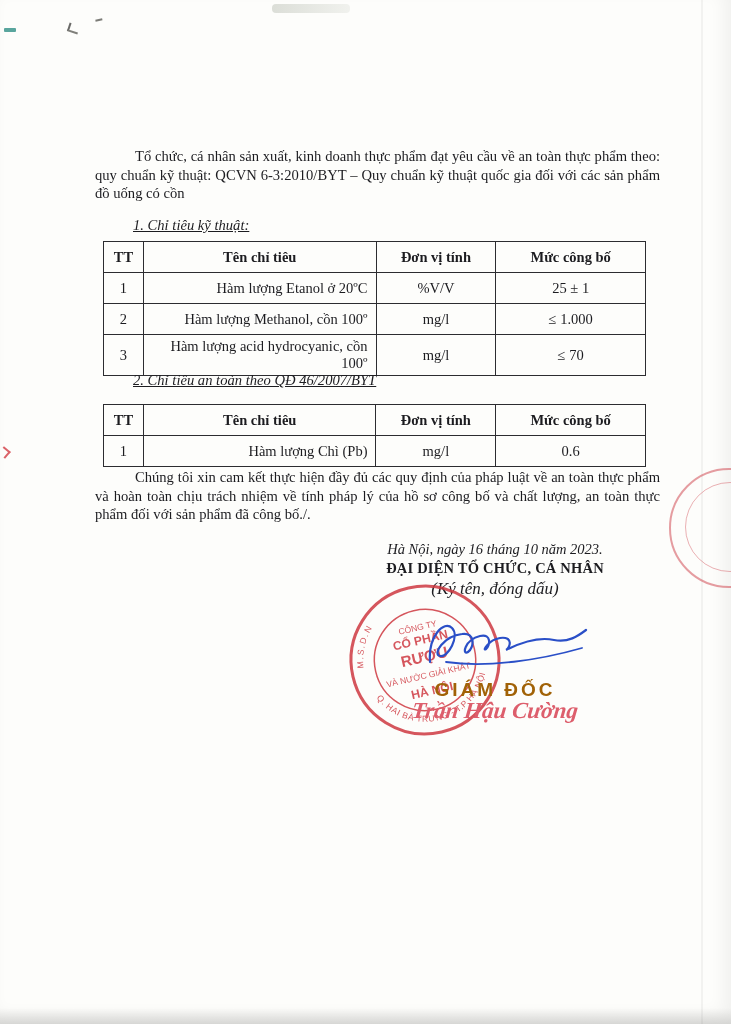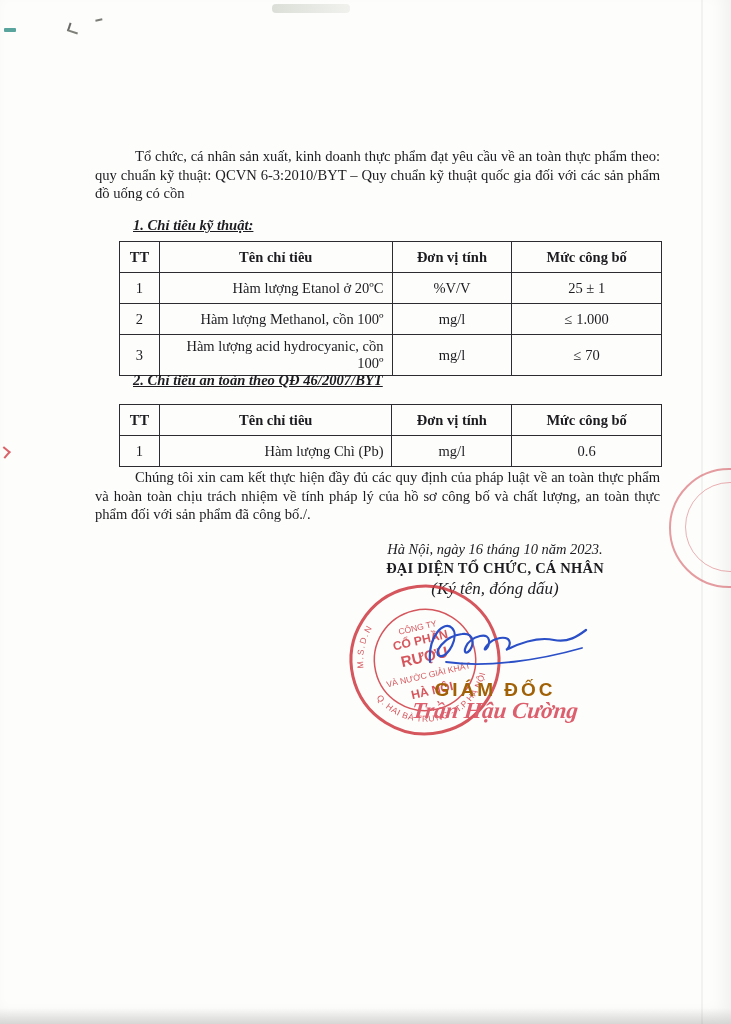--- a/index.html
+++ b/index.html
@@ -8,28 +8,28 @@
     background:#fdfdfb; overflow:hidden;
     font-family:"Liberation Serif", serif; color:#1c1c20;
     box-shadow: inset -7px -9px 16px rgba(0,0,0,0.05);
   }
   .abs { position:absolute; }
   .doc-heading { left:95px; top:112px; font-size:15px; font-weight:bold; }
   .para { left:95px; width:565px; font-size:14.6px; line-height:1.28; text-align:justify; }
   .para.indent { text-indent:40px; }
   .intro { top:147px; }
   .commitment { top:468px; }
-  .section-title { left:133px; font-size:14.6px; font-weight:bold; font-style:italic; text-decoration:underline; }
+  .section-title { left:133px; font-size:14.6px; font-weight:normal; font-style:italic; text-decoration:underline; }
   .sec1 { top:217px; }
   .sec2 { top:372px; }
 
   .tbl-wrap { left:103px; }
   .t1 { top:241px; }
   .t2 { top:404px; }
-  table.spec { border-collapse:collapse; width:543px; font-size:14.5px;margin-left:16px; }
+  table.spec { border-collapse:collapse; width:543px; font-size:14.5px; }
   table.spec th, table.spec td { border:1.3px solid #2c2c30; padding:3px 8px; }
   table.spec th { font-weight:bold; text-align:center; height:24px; }
   table.spec td { height:24px; }
   .c-tt { width:40px; } .c-name { width:233px; } .c-unit { width:120px; } .c-value { width:150px; }
   td.ctr { text-align:center; }
   td.lft { text-align:right; }
 
   .sig-block { left:372px; width:246px; }
   .date-line { top:541px; font-style:italic; font-size:14.5px; text-align:center; }
   .rep-line { top:560px; font-weight:bold; font-size:14.5px; text-align:center; letter-spacing:0.2px; }

